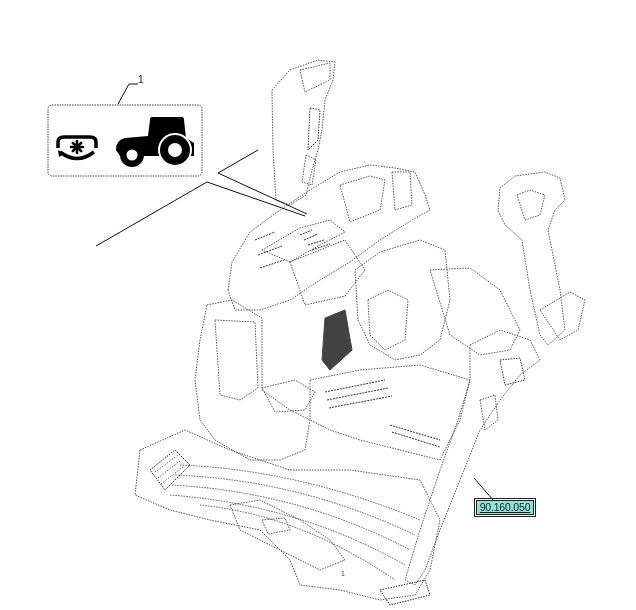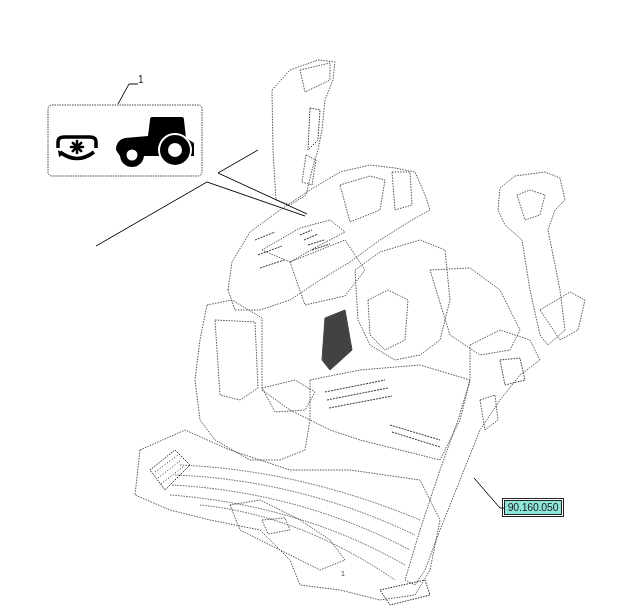--- a/index.html
+++ b/index.html
@@ -1,23 +1,24 @@
 <!DOCTYPE html>
 <html><head>
 <meta charset="utf-8">
 <style>
   html, body { margin: 0; padding: 0; background: #ffffff; }
   body { width: 636px; height: 610px; position: relative; overflow: hidden; font-family: "Liberation Sans", sans-serif; }
   #canvas { position: absolute; left: 0; top: 0; width: 636px; height: 610px; }
   .callout-num { position: absolute; left: 138px; top: 74px; font-size: 10px; color: #111; }
   .ref-tag {
-    position: absolute; left: 504px; top: 500px; width: 56px; height: 13px;
+    position: absolute; left: 476px; top: 500px; width: 56px; height: 13px;
     background: #8ee6da; border: 1px solid #222; outline: 1px solid #222; outline-offset: 1px;
     font-size: 10.5px; line-height: 13px; color: #1a1a1a; text-align: center; letter-spacing: -0.2px;
     cursor: pointer;
+    text-decoration: underline;
   }
   .small-num { position: absolute; left: 341px; top: 570px; font-size: 7px; color: #444; }
 </style>
 </head>
 <body>
 
 <svg id="canvas" viewBox="0 0 636 610" xmlns="http://www.w3.org/2000/svg">
   <g fill="none" stroke="#555" stroke-width="1" stroke-dasharray="1.5 1.2">
 
     <g>

